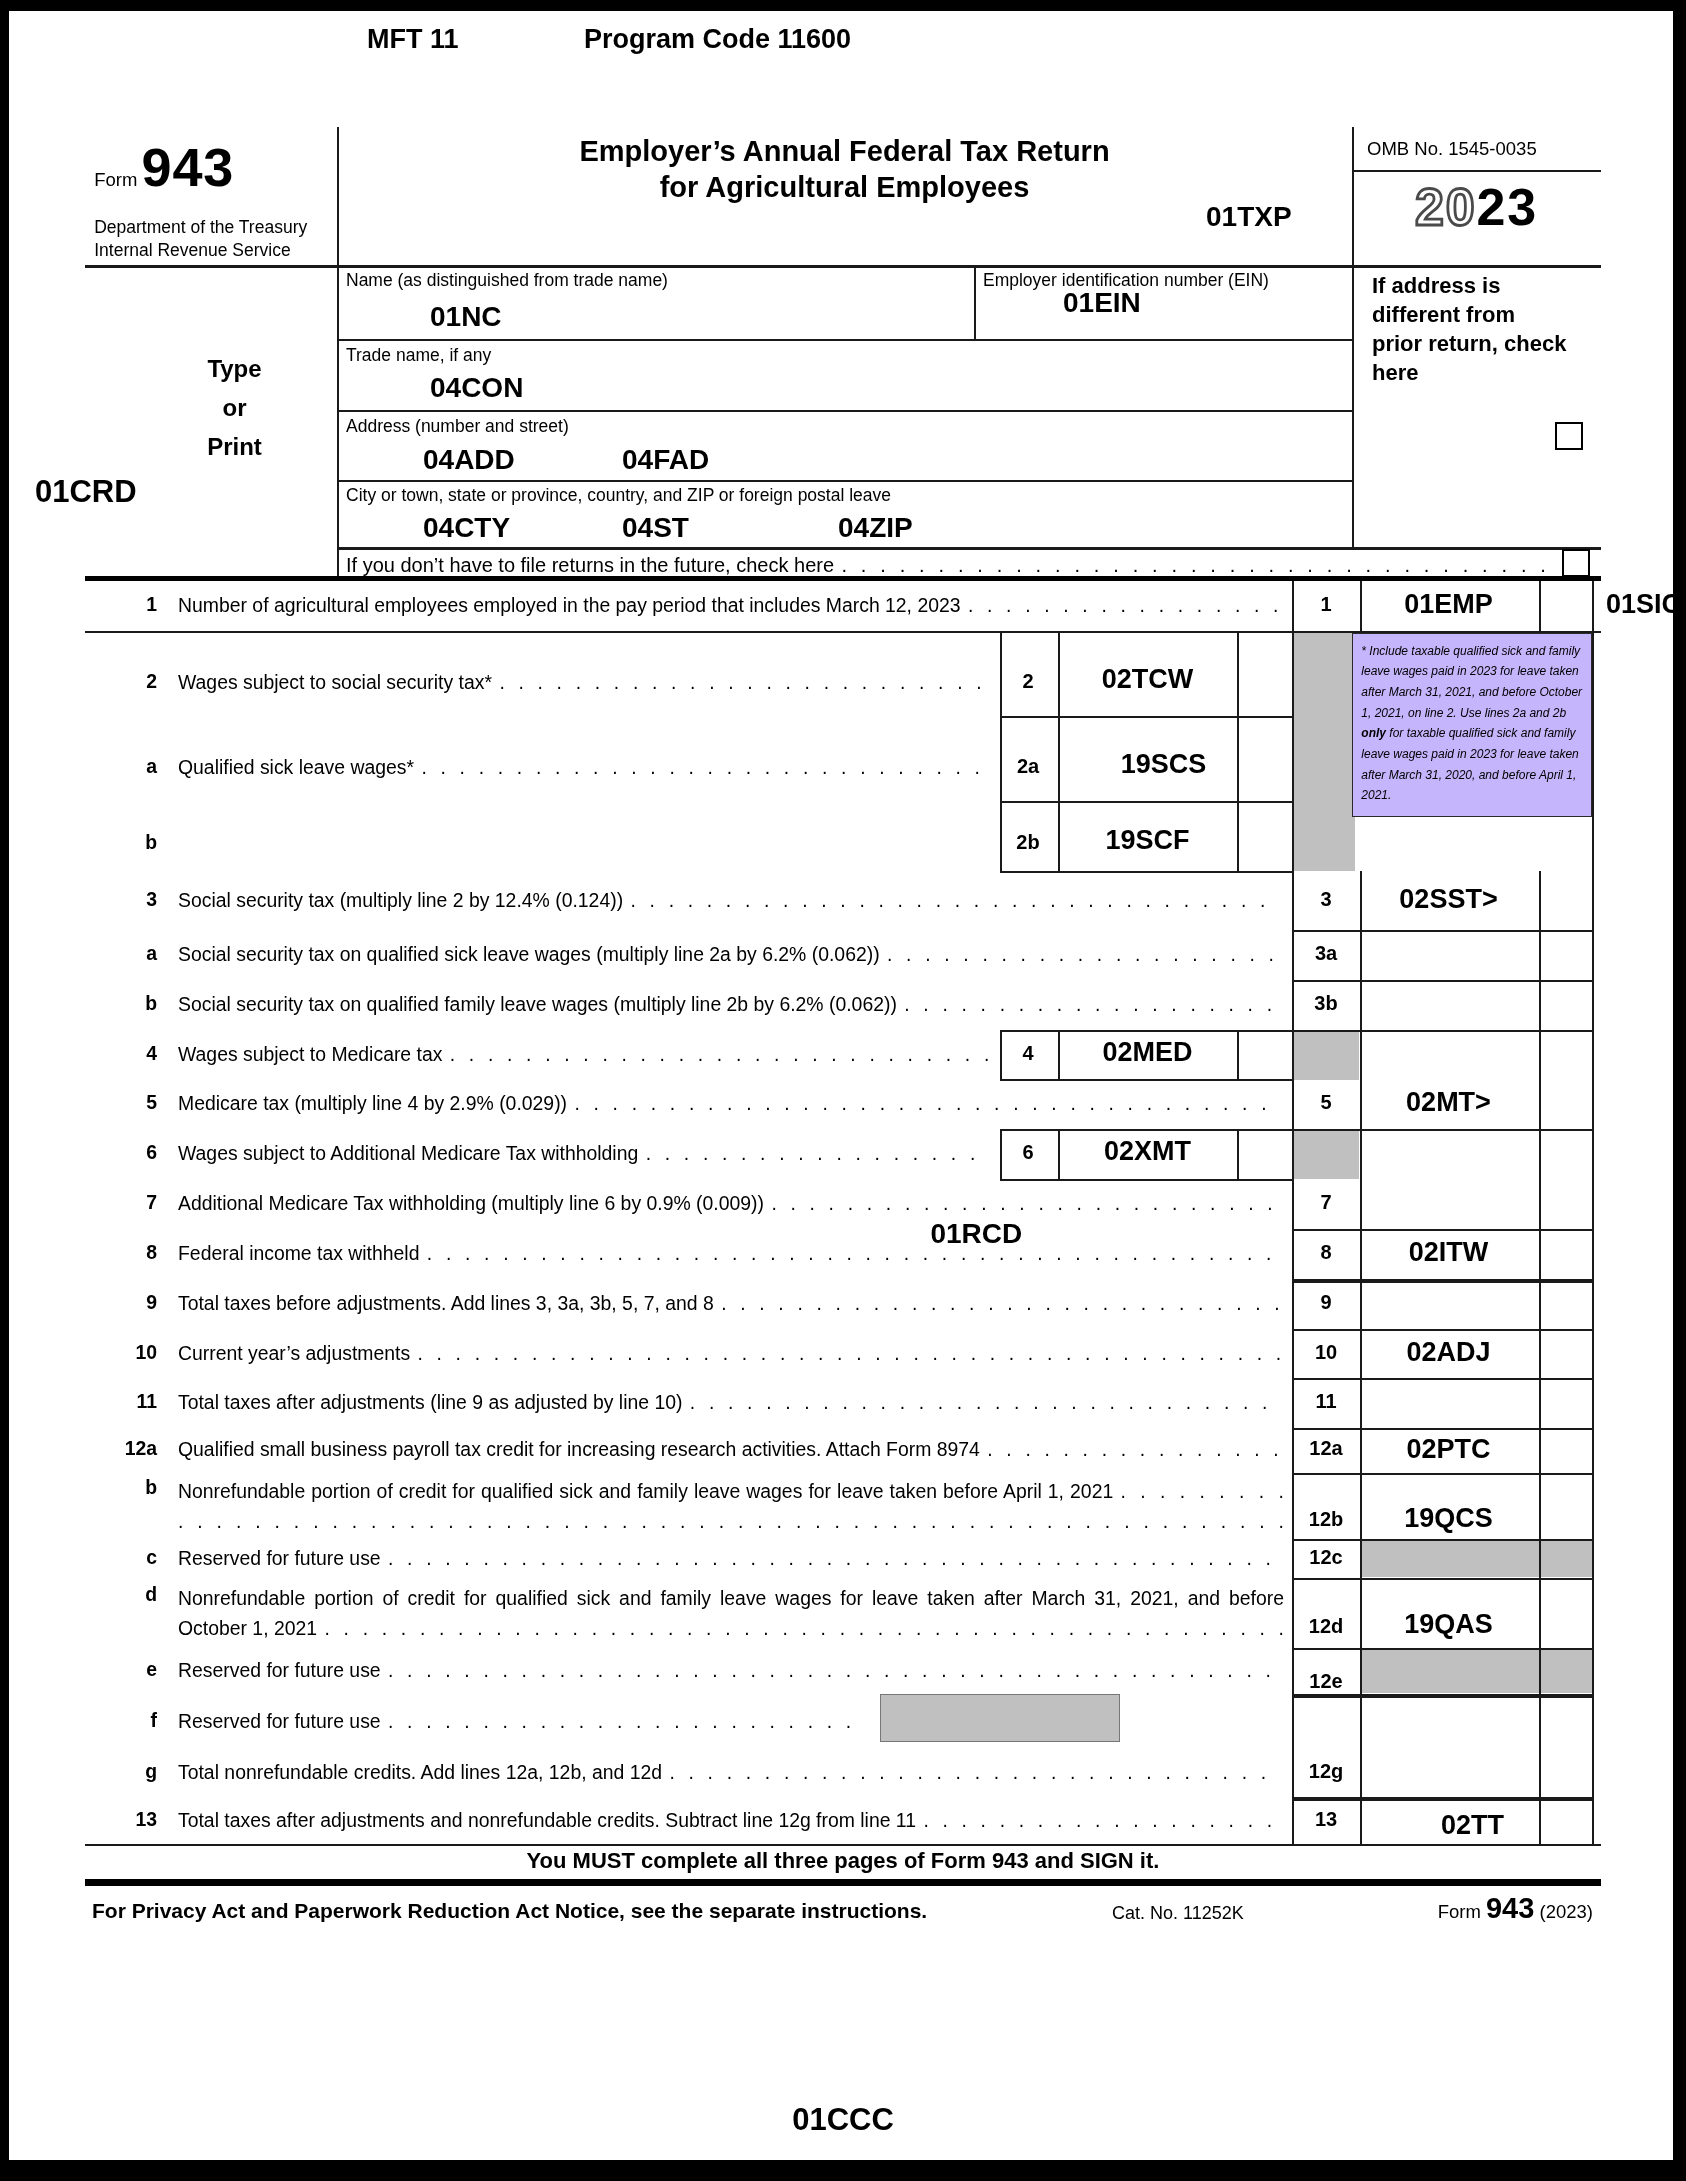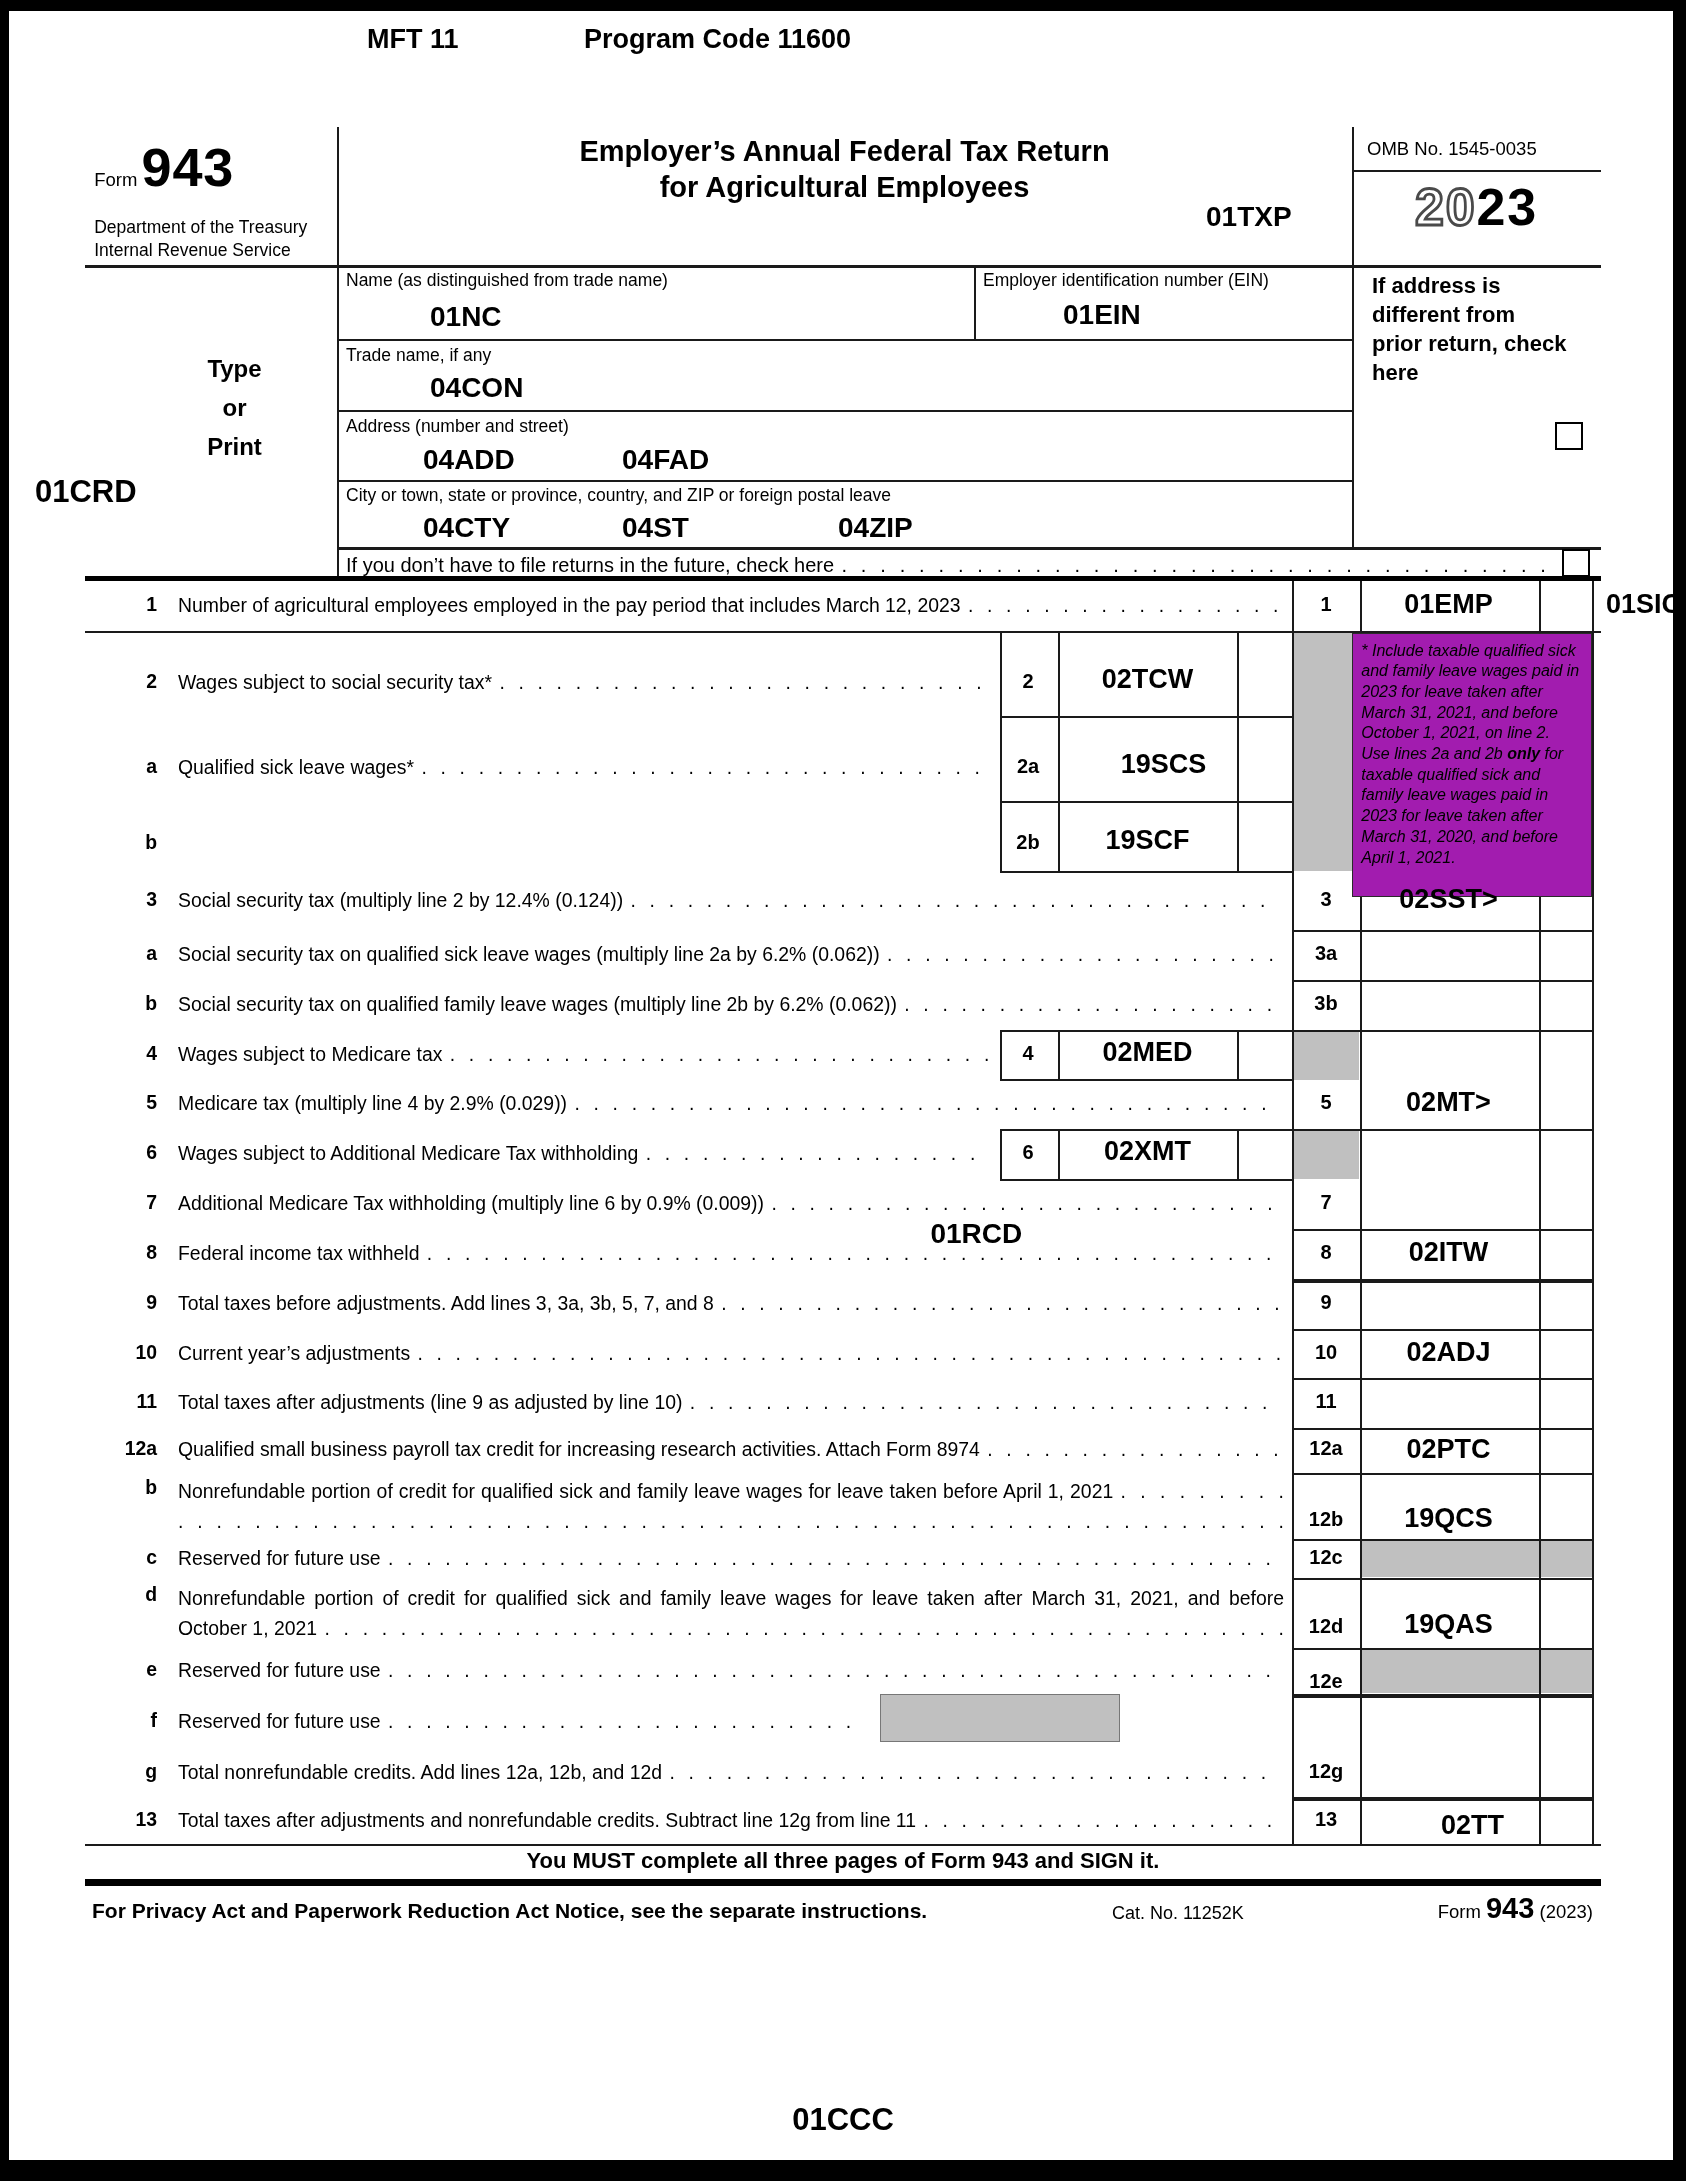--- a/index.html
+++ b/index.html
@@ -26,21 +26,21 @@
   .main { position:absolute; left:85px; top:581px; width:1516px; height:1264px; }
   .row { position:absolute; left:0; width:1516px; }
   .ln { position:absolute; left:0; width:72px; text-align:right; font-weight:bold; font-size:19.4px; }
   .desc { position:absolute; left:93px; overflow:hidden; font-size:19.4px; line-height:25px; height:25px; }
   .desc.two { height:61px; line-height:30px; text-align:justify; }
   .dots { word-spacing:8.3px; padding-left:7.4px; white-space:normal; }
   .nc { position:absolute; left:1209px; width:64px; text-align:center; font-weight:bold; font-size:20px; }
   .vc { position:absolute; left:1276px; width:175px; text-align:center; font-weight:bold; font-size:27px; white-space:nowrap; }
   .inc { position:absolute; left:916px; width:54px; text-align:center; font-weight:bold; font-size:20px; }
   .invc { position:absolute; left:975px; width:175px; text-align:center; font-weight:bold; font-size:27px; }
-  .note { position:absolute; left:1267px; top:52px; width:240px; height:264px; border:1.8px solid #2a2a2a; background:#a21caf; padding:6.5px 8.3px; font-style:italic; font-size:16px; line-height:20.7px; }
+  .note { position:absolute; left:1267px; top:52px; width:240px; height:184px; border:1.8px solid #2a2a2a; background:#c4b5fd; padding:6.5px 8.3px; font-style:italic; font-size:12px; line-height:20.7px; }
   .dotsfill::after { content:". . . . . . . . . . . . . . . . . . . . . . . . . . . . . . . . . . . . . . . . . . . . . . . . . . . . . . . . . . . . . . . . . . . . . . . . . . . . . . . ."; }
 </style>
 </head>
 <body>
 
 <div class="page">
 
   <div class="edge" style="left:0;top:0;width:1686px;height:11px;"></div>
   <div class="edge" style="left:0;top:0;width:9.2px;height:2182px;"></div>
   <div class="edge" style="left:1673px;top:0;width:13px;height:2182px;"></div>
@@ -78,21 +78,21 @@
     <div class="abs b" style="left:55px;top:222px;width:189px;text-align:center;font-size:24px;line-height:39px;">
       <div>Type</div>
       <div>or</div>
       <div>Print</div>
     </div>
 
     <div class="flabel" style="left:261px;top:143px;">Name (as distinguished from trade name)</div>
     <div class="fvalue" style="left:345px;top:174px;">01NC</div>
     <div class="vl" style="left:889px;top:138px;height:75px;"></div>
     <div class="flabel" style="left:898px;top:143px;">Employer identification number (EIN)</div>
-    <div class="fvalue" style="left:978px;top:172px;">01EIN</div>
+    <div class="fvalue" style="left:978px;top:160px;">01EIN</div>
     <div class="hl" style="left:252px;top:212px;width:1015px;"></div>
 
     <div class="flabel" style="left:261px;top:218px;">Trade name, if any</div>
     <div class="fvalue" style="left:345px;top:245px;">04CON</div>
     <div class="hl" style="left:252px;top:283px;width:1015px;"></div>
 
     <div class="flabel" style="left:261px;top:289px;">Address (number and street)</div>
     <div class="fvalue" style="left:338px;top:317px;">04ADD</div>
     <div class="fvalue" style="left:537px;top:317px;">04FAD</div>
     <div class="hl" style="left:252px;top:353px;width:1015px;"></div>

